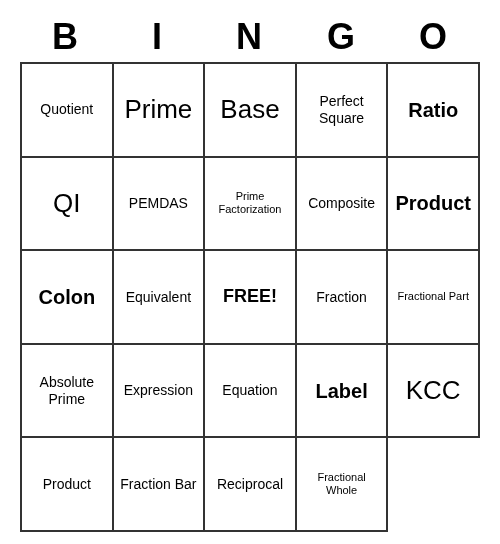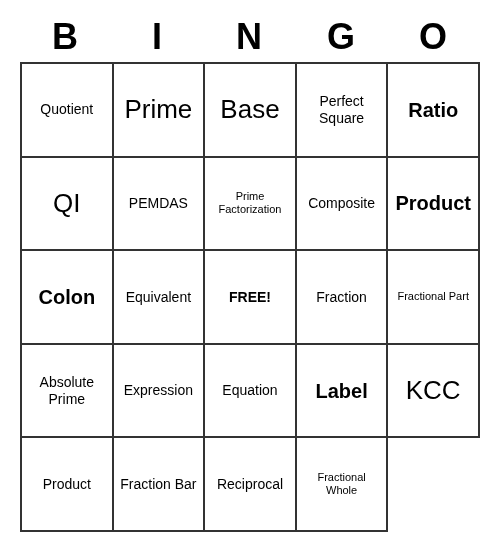--- a/index.html
+++ b/index.html
@@ -77,21 +77,21 @@
     .size-md {
       font-size: 14px;
     }
 
     .size-sm {
       font-size: 11px;
       text-align: center;
     }
 
     .free-cell {
-      font-size: 14px;
+      font-size: 18px;
       font-weight: bold;
     }
   </style>
 </head>
 <body>
 
 <div class="bingo-card">
   <div class="bingo-header">
   <div class="header-cell">B</div>
       <div class="header-cell">I</div>

